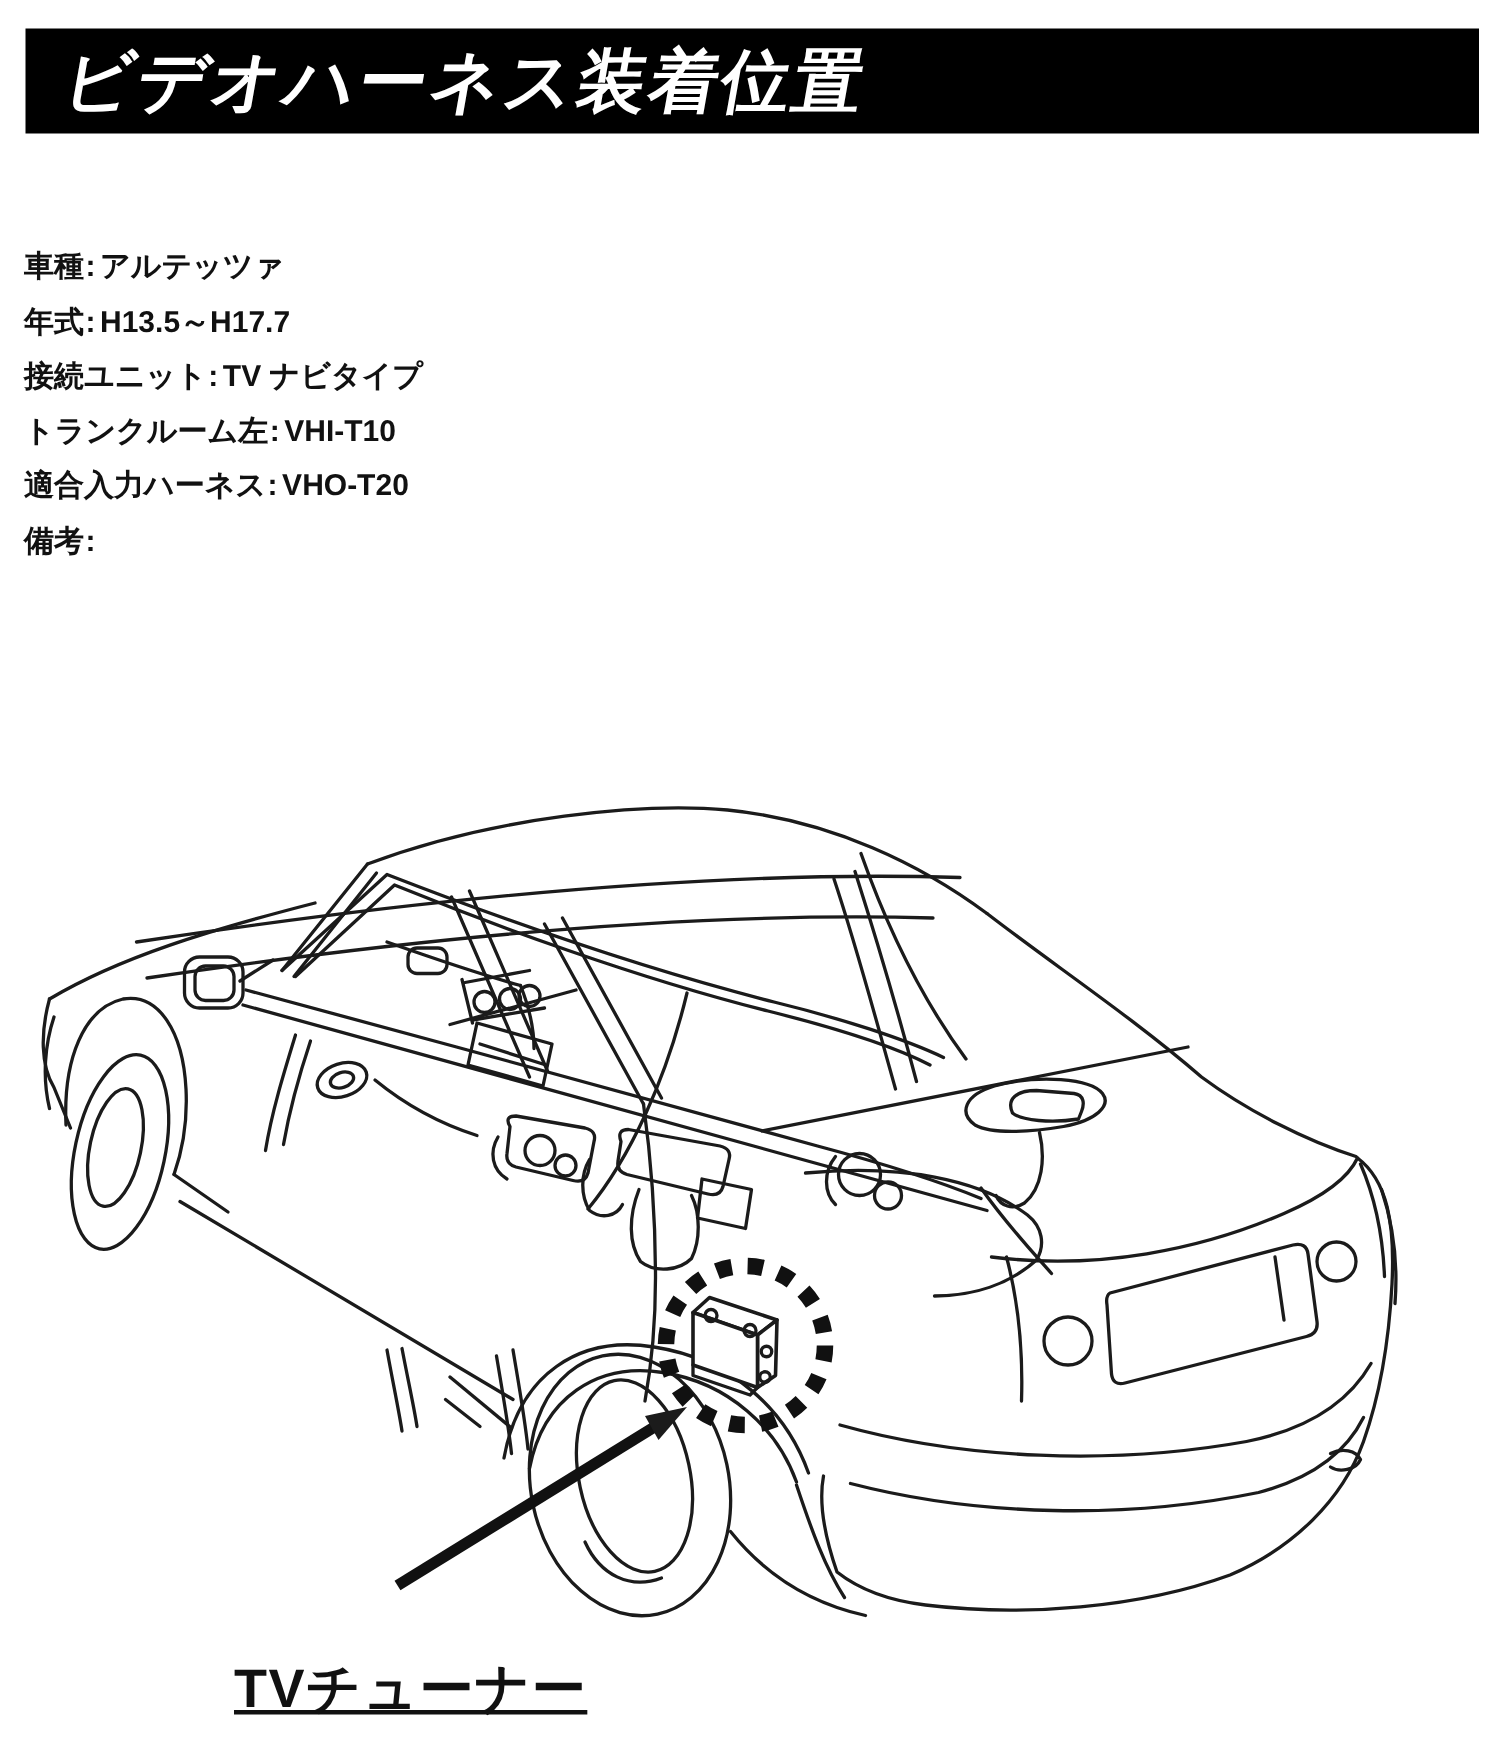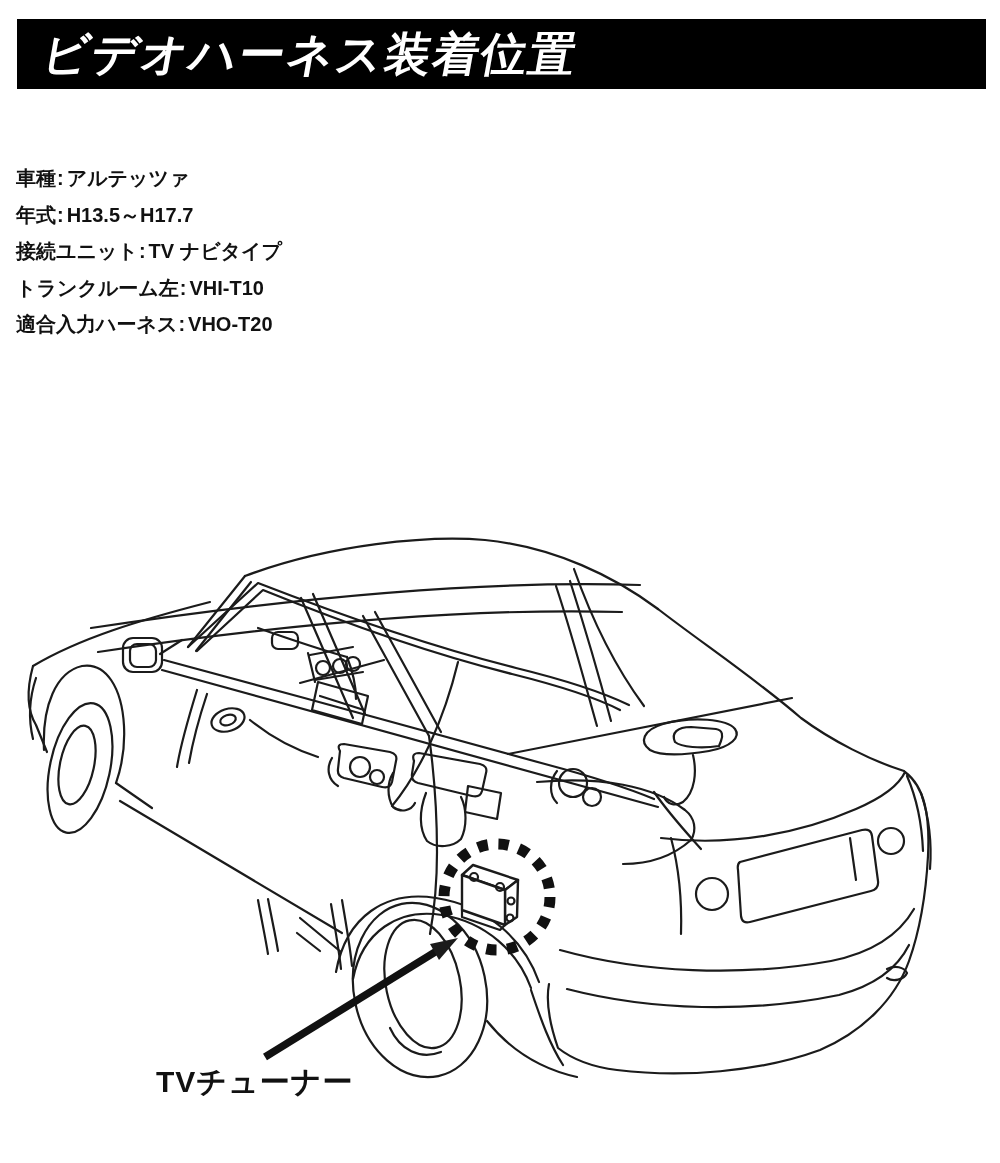--- a/index.html
+++ b/index.html
@@ -14,42 +14,43 @@
   .title-text{
     color:#fff;font-size:46px;font-weight:700;line-height:1;
     transform:skewX(-10deg);transform-origin:left bottom;
     margin-left:22px;letter-spacing:2px;white-space:nowrap;
   }
   .specs{position:absolute;left:16px;top:160px;}
   .spec-row{font-size:20px;font-weight:700;line-height:36.5px;white-space:nowrap;}
   .spec-sep{padding:0 3px 0 1px;}
   .diagram-wrap{position:absolute;left:0;top:520px;width:1000px;height:643px;}
   .callout-label{
-    position:absolute;left:156px;top:1062px;font-size:30px;font-weight:700;
-    letter-spacing:1px;white-space:nowrap;
+    position:absolute;left:156px;top:1102px;font-size:36px;font-weight:700;
+    letter-spacing:1px;white-space:nowrap;text-decoration:underline;
   }
   svg .ln{fill:none;stroke:#1b1b1b;stroke-width:2.2;stroke-linecap:round;stroke-linejoin:round;}
   svg .solid{fill:#1b1b1b;stroke:none;}
   svg .boxface{fill:#ffffff;stroke:#1b1b1b;stroke-width:2.4;stroke-linejoin:round;}
 </style>
 </head>
 <body>
 
 <div class="page">
 
   <div class="title-bar">
     <span class="title-text">ビデオハーネス装着位置</span>
   </div>
 
   <div class="specs">
     <div class="spec-row"><span>車種</span><span class="spec-sep">:</span><span>アルテッツァ</span></div>
     <div class="spec-row"><span>年式</span><span class="spec-sep">:</span><span>H13.5～H17.7</span></div>
     <div class="spec-row"><span>接続ユニット</span><span class="spec-sep">:</span><span>TV ナビタイプ</span></div>
     <div class="spec-row"><span>トランクルーム左</span><span class="spec-sep">:</span><span>VHI-T10</span></div>
     <div class="spec-row"><span>適合入力ハーネス</span><span class="spec-sep">:</span><span>VHO-T20</span></div>
+    <div class="spec-row"><span>備考</span><span class="spec-sep">:</span><span></span></div>
   </div>
 
   <div class="diagram-wrap">
     <svg width="1000" height="643" viewBox="0 0 1000 643" xmlns="http://www.w3.org/2000/svg">
 
       <g>
         <path class="ln" d="M33,146 C80,118 140,100 210,82"></path>
         <path class="ln" d="M33,146 C27,168 27,190 36,205 L47,232"></path>
         <path class="ln" d="M36,158 C30,176 28,198 33,219"></path>
         <path class="ln" d="M44,230 C42,186 56,152 82,146 C106,142 122,168 124,206 C125,226 122,246 116,263"></path>

